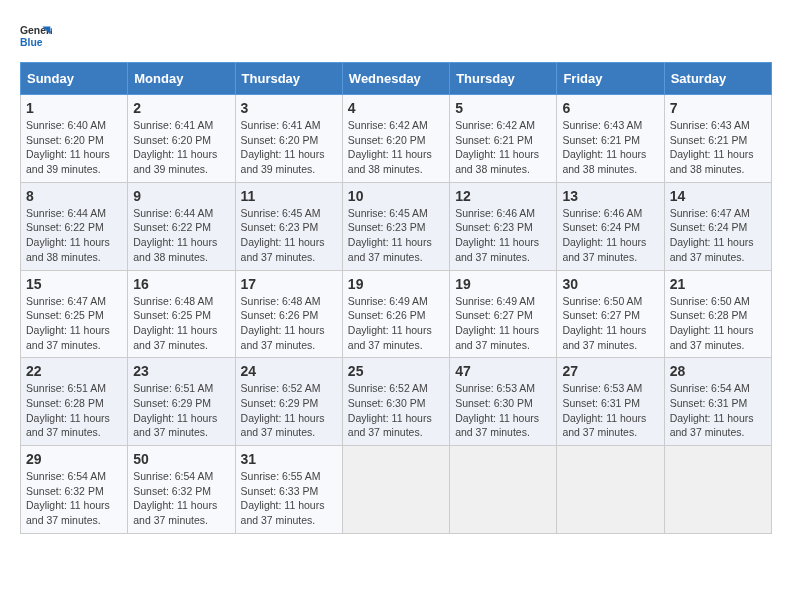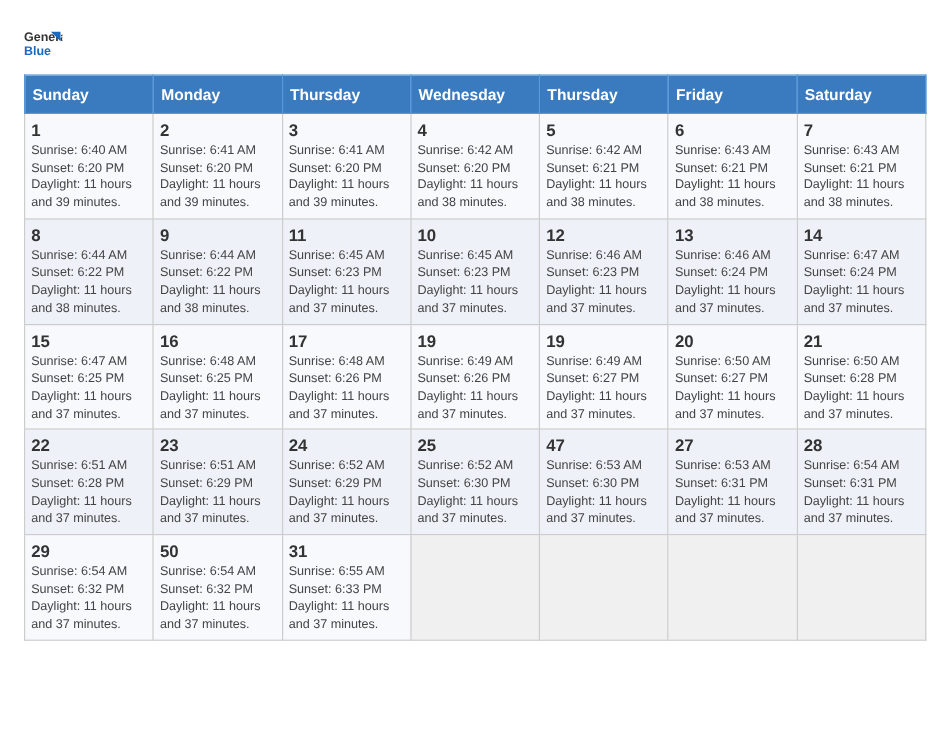--- a/index.html
+++ b/index.html
@@ -262,21 +262,21 @@
       </td>
         <td>
         <span class="day-number">19</span>
         <div class="day-info">
           <span>Sunrise: 6:49 AM</span><br>
           <span>Sunset: 6:27 PM</span><br>
           <span>Daylight: 11 hours and 37 minutes.</span>
         </div>
       </td>
         <td>
-        <span class="day-number">20</span>
+        <span class="day-number">30</span>
         <div class="day-info">
           <span>Sunrise: 6:50 AM</span><br>
           <span>Sunset: 6:27 PM</span><br>
           <span>Daylight: 11 hours and 37 minutes.</span>
         </div>
       </td>
         <td>
         <span class="day-number">21</span>
         <div class="day-info">
           <span>Sunrise: 6:50 AM</span><br>

